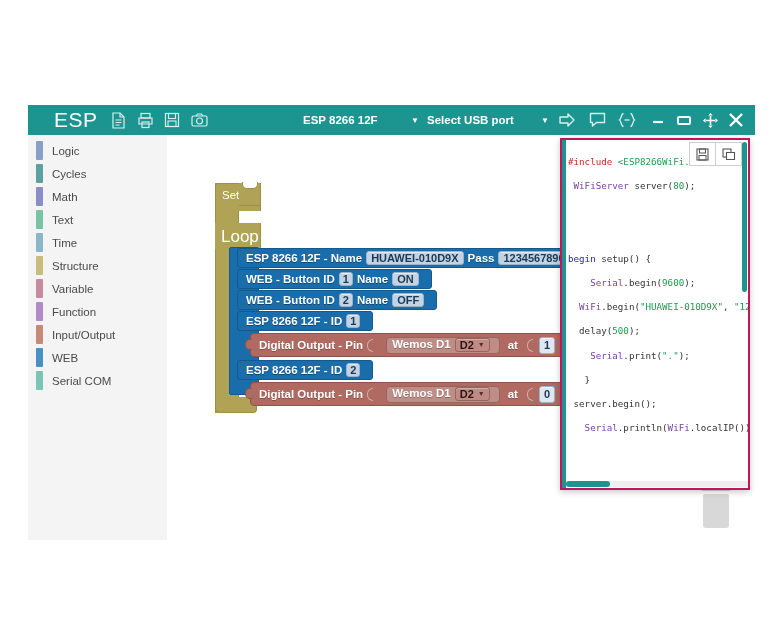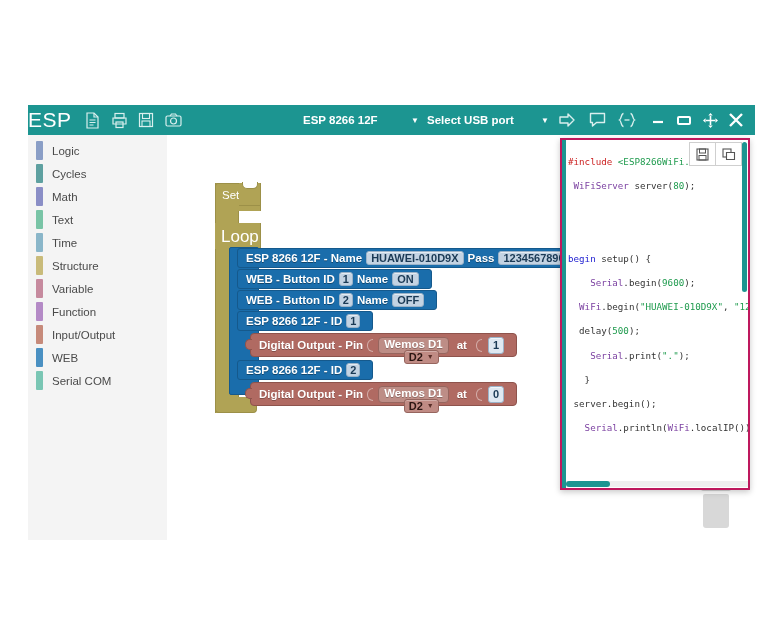--- a/index.html
+++ b/index.html
@@ -30,21 +30,21 @@
     left: 0; top: 0;
     width: 727px; height: 30px;
     background: #1c9591;
     display: flex;
     align-items: center;
     color: #ffffff;
   }
   .brand {
     font-size: 21px;
     letter-spacing: 0.5px;
-    padding-left: 0;
+    padding-left: 26px;
     padding-right: 8px;
     color: #ffffff;
     font-weight: 400;
   }
   .tb-icon {
     width: 25px; height: 22px;
     margin-right: 2px;
     display: flex; align-items: center; justify-content: center;
     opacity: 0.92;
   }
@@ -276,31 +276,30 @@
     display: inline-block;
     width: 6px; height: 13px;
     margin: 0 2px 0 4px;
     background: transparent;
     border: 1px solid rgba(255,255,255,0.45);
     border-right: none;
     border-radius: 6px 0 0 6px;
   }
   .inner-val {
     display: inline-flex;
-    align-items: flex-end;
+    align-items: flex-start;
     height: 17px;
     background: #bd8d86;
     border: 1px solid #96655e;
     border-radius: 4px;
     padding: 0 5px;
-    margin-left: 3px;
+    margin-left: 11px;
     color: #ffffff;
     font-size: 11.5px;
     font-weight: bold;
-    flex-direction: column;
   }
   .red-tab {
     position: absolute;
     left: -6px; top: 5px;
     width: 7px; height: 11px;
     background: #b06a62;
     border: 1px solid #8e534c;
     border-right: none;
     border-radius: 5px 0 0 5px;
   }

